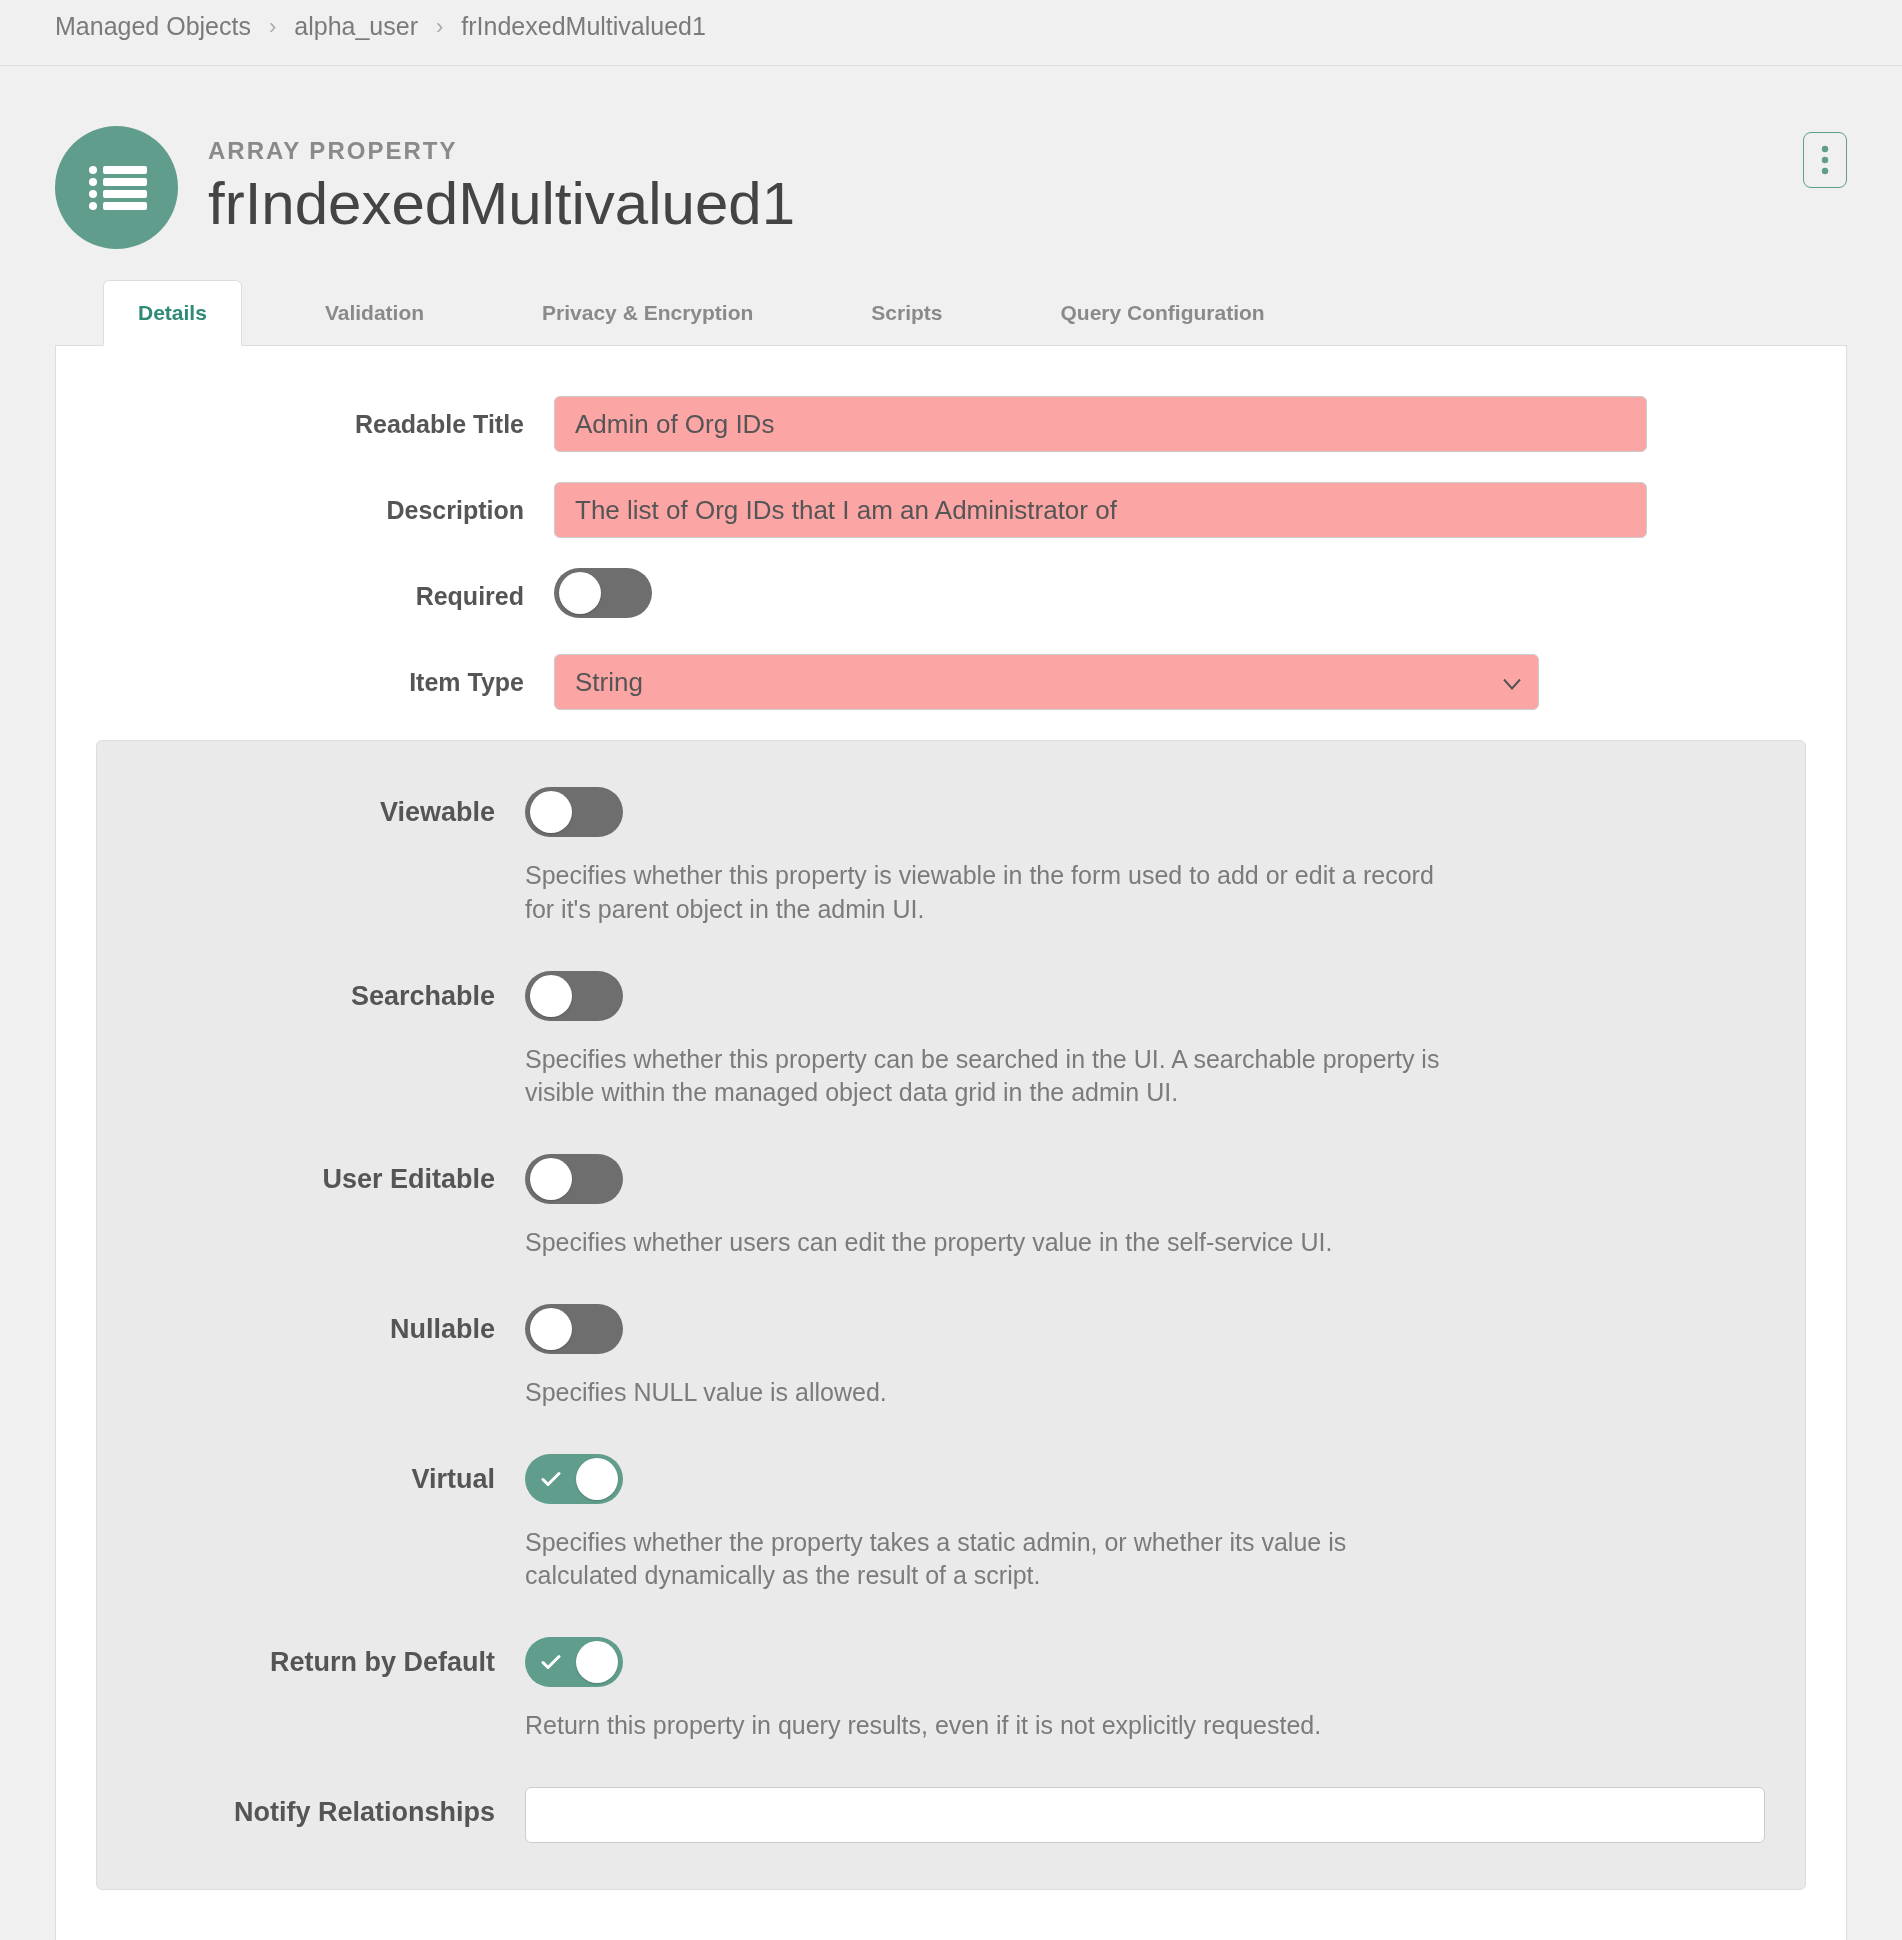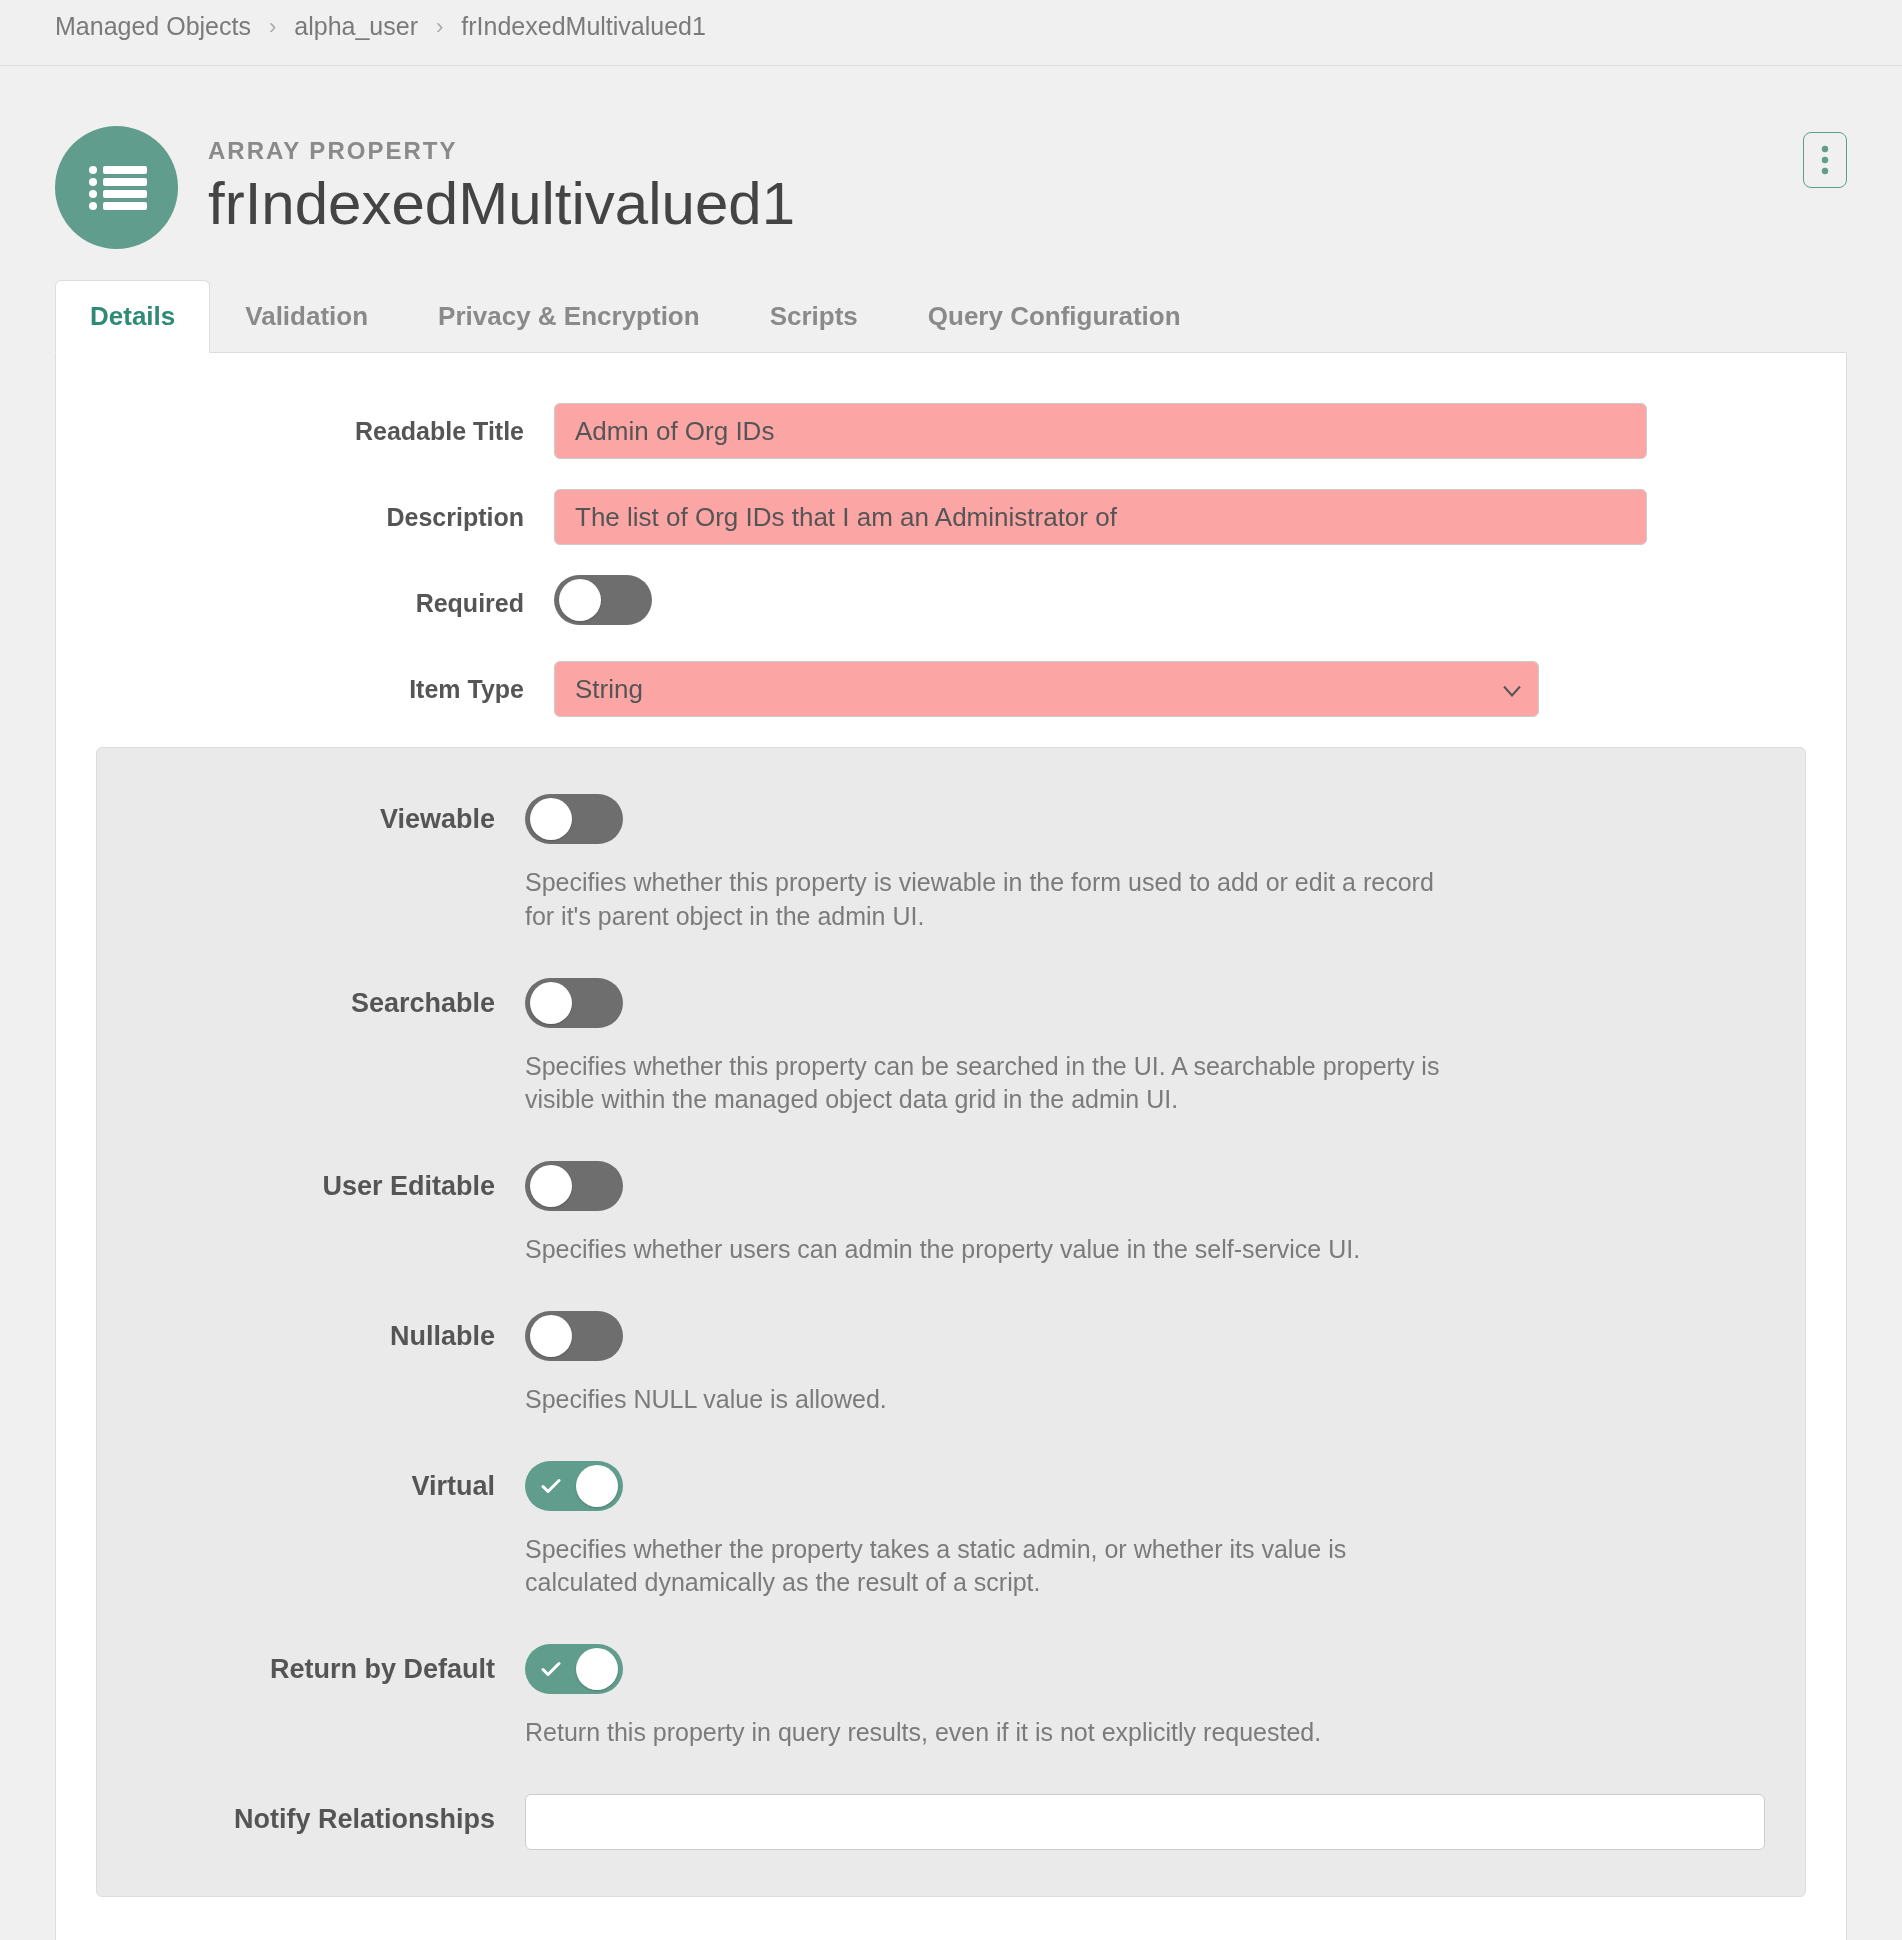--- a/index.html
+++ b/index.html
@@ -53,28 +53,29 @@
     border-radius: 4px;
   }
   .tabs {
     display: flex;
     background: #f0f0f0;
     border-bottom: 1px solid #ddd;
     margin: -1px -1px 0 -1px;
   }
   .tab {
     padding: 20px 34px;
-    font-size: 26px;
+    font-size: 21px;
     font-weight: 600;
     color: #8a8a8a;
     cursor: pointer;
     border: 1px solid transparent;
     border-bottom: none;
     position: relative;
     top: 1px;
+    margin-left: 48px;
   }
   .tab.active {
     background: #fff;
     color: #2f8b76;
     border: 1px solid #ddd;
     border-bottom: 1px solid #fff;
     border-top-left-radius: 6px;
     border-top-right-radius: 6px;
   }
 
@@ -243,21 +244,21 @@
           <div class="help-text">Specifies whether this property can be searched in the UI. A searchable property is visible within the managed object data grid in the admin UI.</div>
         </div>
       </div>
 
       <div class="adv-row">
         <div class="adv-label">User Editable</div>
         <div class="adv-control">
           <div class="toggle">
               <div class="knob"></div>
             </div>
-          <div class="help-text">Specifies whether users can admin the property value in the self-service UI.</div>
+          <div class="help-text">Specifies whether users can edit the property value in the self-service UI.</div>
         </div>
       </div>
 
       <div class="adv-row">
         <div class="adv-label">Nullable</div>
         <div class="adv-control">
           <div class="toggle">
               <div class="knob"></div>
             </div>
           <div class="help-text">Specifies NULL value is allowed.</div>

